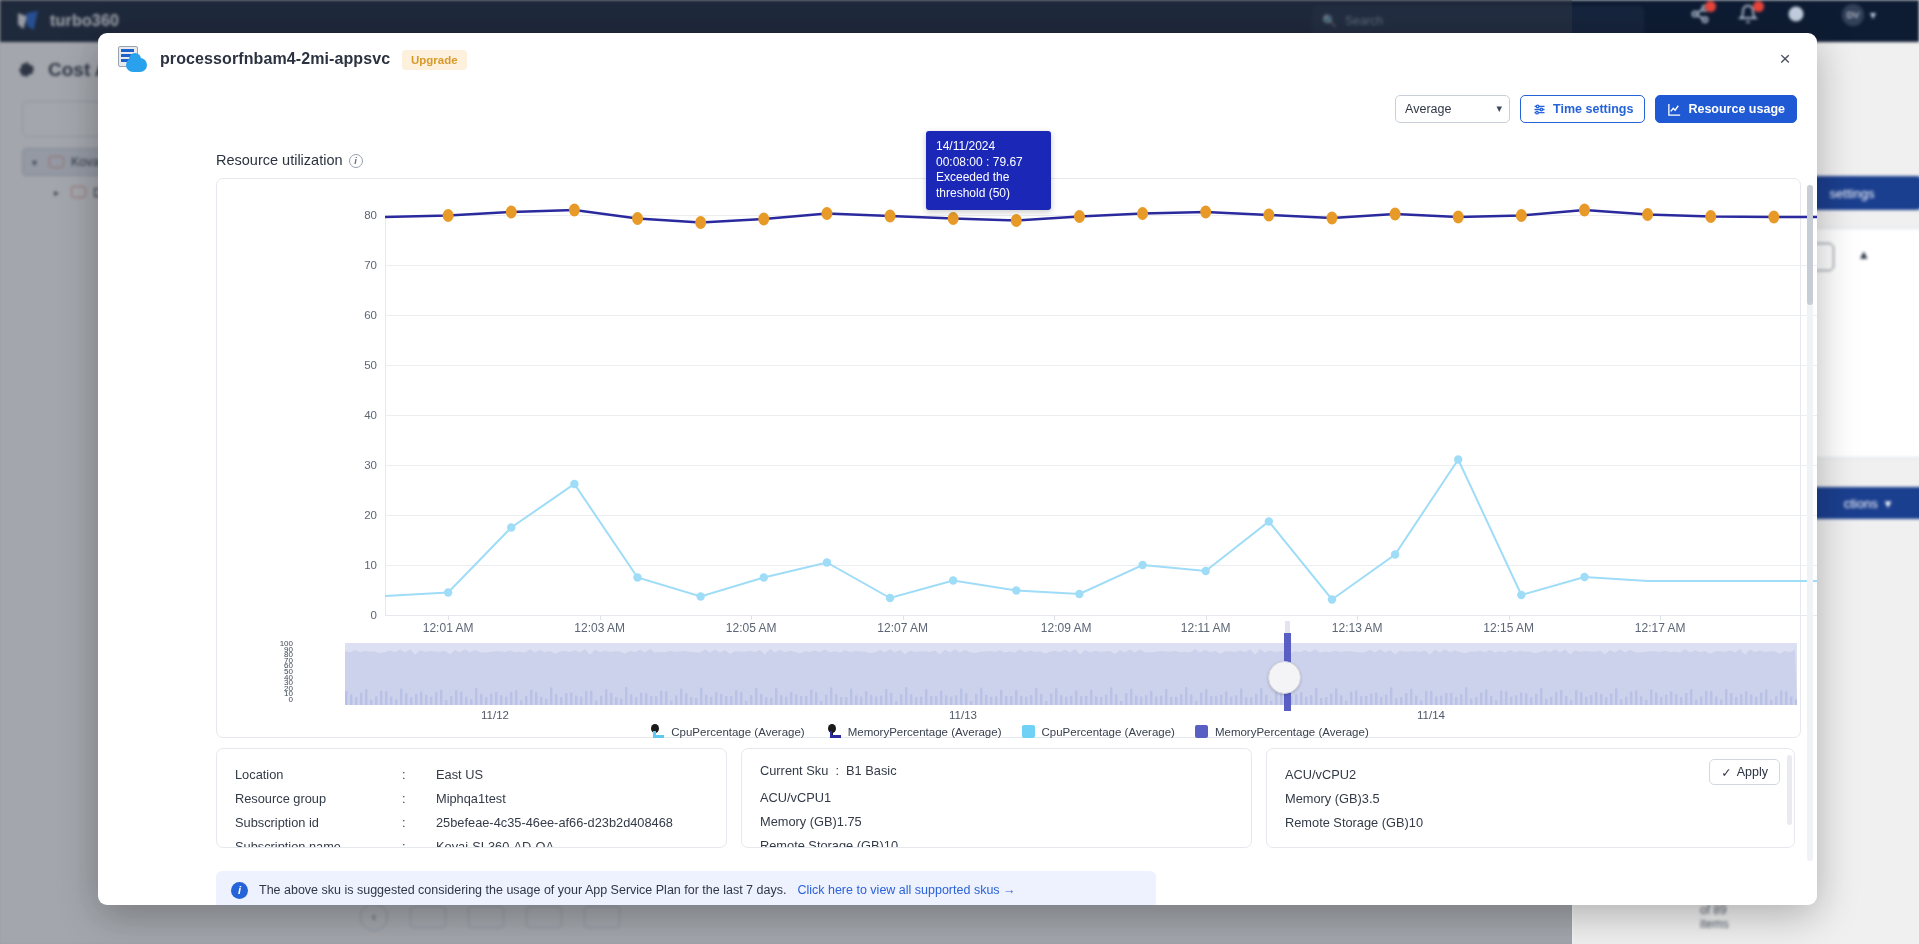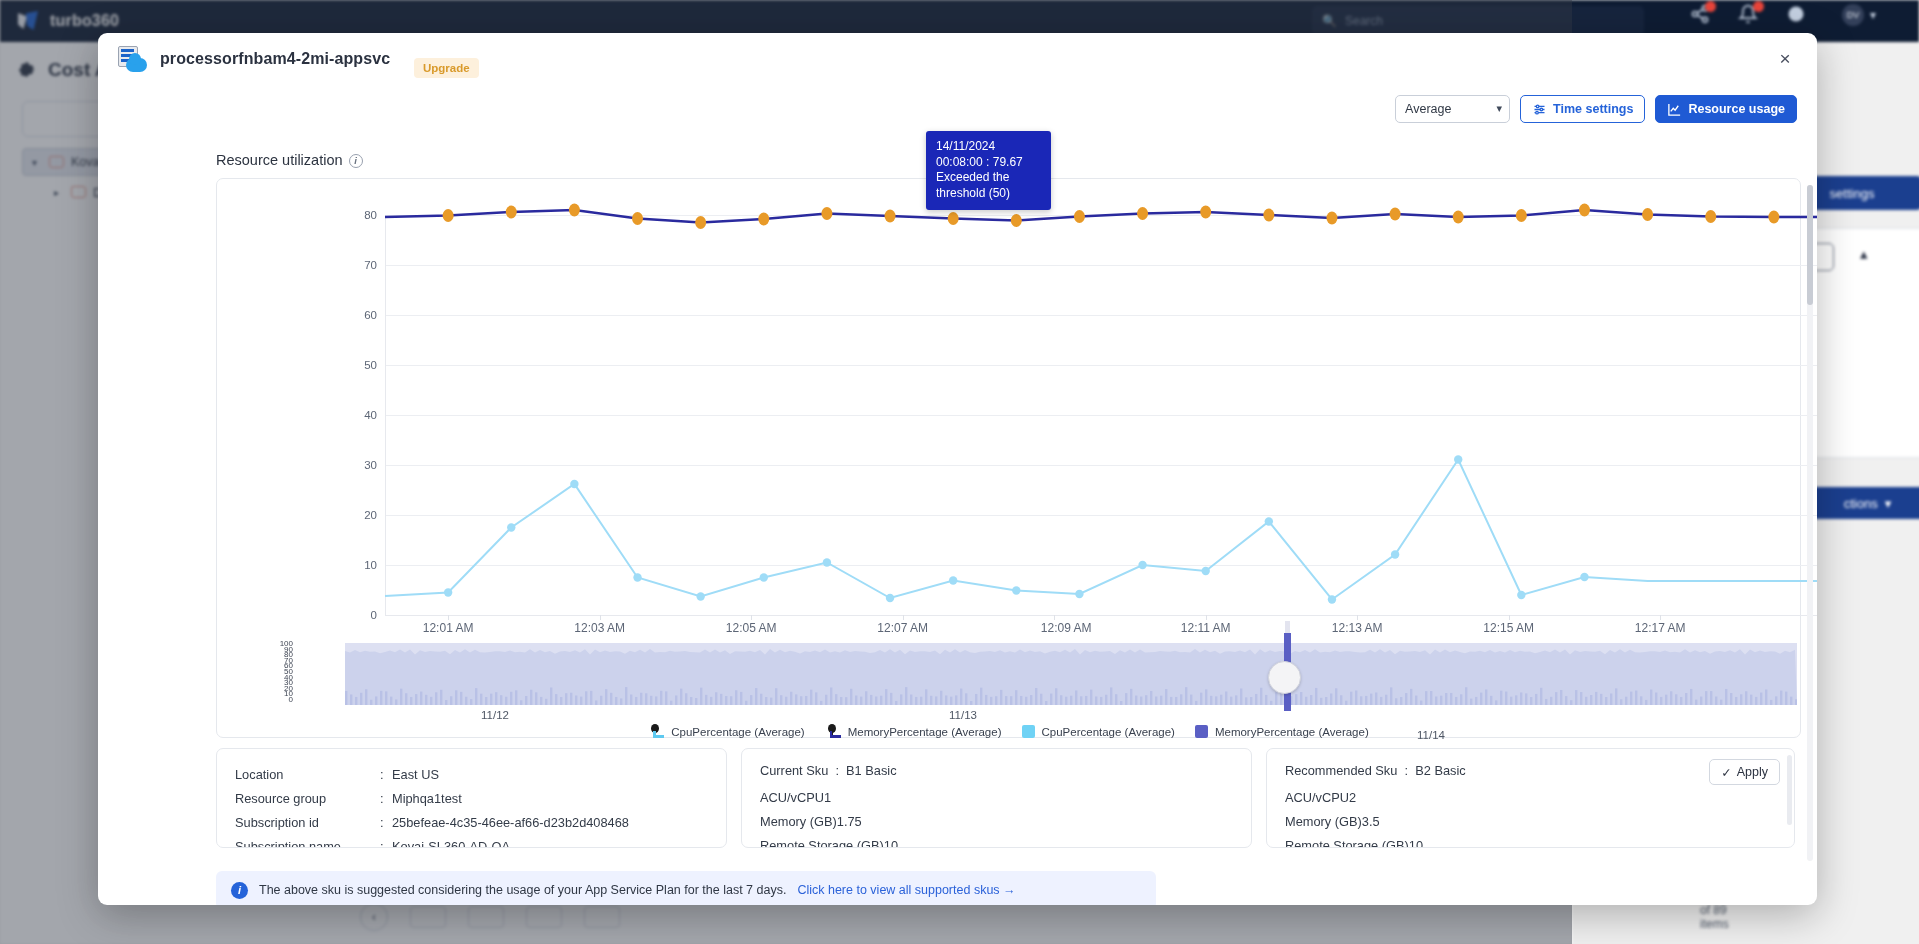--- a/index.html
+++ b/index.html
@@ -163,21 +163,21 @@
   .leg-pin .base { position:absolute; left:5px; top:11px; width:11px; height:2.5px; }
   .leg-pin .vbar { position:absolute; left:5px; top:7px; width:2.5px; height:6px; }
   .leg-sq { width:13px; height:13px; border-radius:2px; }
 
   
   .cards { position:absolute; left:118px; top:715px; width:1585px; height:100px; display:flex; gap:14px; }
   .card { border:1px solid #e5e8ed; border-radius:7px; background:#fff; position:relative; overflow:hidden; padding:14px 18px 0 18px; }
   .card.left { width:511px; }
   .card.mid { width:511px; }
   .card.right { width:529px; }
-  .kv { display:flex; font-size:12.8px; color:#333b48; line-height:24px; }
+  .kv { display:flex; font-size:12.8px; color:#333b48; line-height:24px;gap:22px; }
   .kv .k { width:145px; }
   .kv .c { width:12px; }
   .kv .v { flex:1; }
   .sku-head { font-size:12.8px; color:#333b48; margin-bottom:8px; }
   .sku-row { display:flex; font-size:12.8px; color:#333b48; line-height:24px; }
   .apply-btn { position:absolute; right:14px; top:10px; height:26px; border:1px solid #d3d8e0;
       border-radius:5px; background:#fff; color:#2b3240; font-size:12.5px; display:flex; align-items:center;
       gap:5px; padding:0 11px; }
   .card-scroll { position:absolute; right:2px; top:6px; width:5px; height:70px; background:#e9ebf0; border-radius:3px; }
 
@@ -285,21 +285,21 @@
 
     <div class="modal-head">
       <div class="res-icon">
         <div class="srv"></div>
           <div class="bar b1"></div>
           <div class="bar b2"></div>
           <div class="bar b3"></div>
         <div class="cloud"></div>
       </div>
       <div class="modal-title">processorfnbam4-2mi-appsvc</div>
-      <div class="upgrade-badge" id="upgradeBadge" style="left: 316px; margin-top: 8px;">Upgrade</div>
+      <div class="upgrade-badge" id="upgradeBadge" style="left: 304px;">Upgrade</div>
       <div class="modal-close">×</div>
     </div>
 
     <div class="toolbar">
       <div class="sel-wrap">
         <div class="sel">Average</div>
         <span class="sel-chev">▾</span>
       </div>
       <div class="btn-outline">
         <svg class="ic16" viewBox="0 0 24 24" fill="none" stroke="#2563d9" stroke-width="2.1">
@@ -732,21 +732,21 @@
               <rect x="1445" y="53.68127350355819" width="2.4" height="8.318726496441812" fill="#b9c1e6"></rect>
               <rect x="1450" y="56.318082081799766" width="2.4" height="5.681917918200234" fill="#b9c1e6"></rect>
             </svg>
         </div>
         <div class="nav-handle-top"></div>
         <div class="nav-handle"></div>
         <div class="nav-knob"></div>
         <div id="navXHost">
             <div class="nav-xlab" style="left: 238px;">11/12</div>
             <div class="nav-xlab" style="left: 706px;">11/13</div>
-            <div class="nav-xlab" style="left: 1174px; margin-top: 20px;">11/14</div>
+            <div class="nav-xlab" style="left: 1174px;">11/14</div>
           </div>
       </div>
 
       <div class="legend" id="legendHost">
           <div class="leg-item">
             <span class="leg-pin">
               <span class="dot"></span>
               <span class="tail"></span>
               <span class="vbar" style="background:#5ec9f0"></span>
               <span class="base" style="background:#5ec9f0"></span>
@@ -813,25 +813,20 @@
               <span>Memory (GB)</span>
               <span>1.75</span>
             </div>
             <div class="sku-row">
               <span>Remote Storage (GB)</span>
               <span>10</span>
             </div>
           </div>
       </div>
       <div class="card right">
-        <div class="sku-head">
-          <span>Recommended Sku</span>
-          <span>&nbsp;:&nbsp;</span>
-          <span>B2  Basic</span>
-        </div>
         <div id="recSkuHost">
             <div class="sku-row">
               <span>ACU/vCPU</span>
               <span>2</span>
             </div>
             <div class="sku-row">
               <span>Memory (GB)</span>
               <span>3.5</span>
             </div>
             <div class="sku-row">

